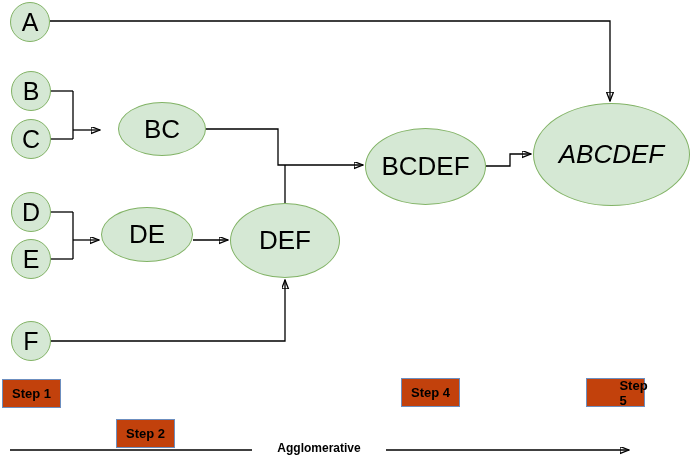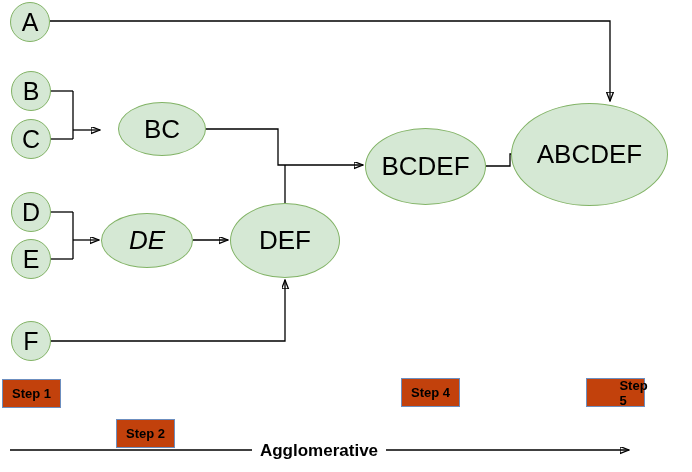--- a/index.html
+++ b/index.html
@@ -48,21 +48,21 @@
     font-weight: 700;
     color: #000000;
     box-sizing: border-box;
   }
   .footer-label {
     position: absolute;
     left: 252px;
     top: 441px;
     width: 134px;
     text-align: center;
-    font-size: 17px;
+    font-size: 12px;
     font-weight: 700;
     color: #000000;
   }
 </style>
 </head>
 <body>
 
 <div class="canvas">
 
   <svg class="edges" viewBox="0 0 692 472" xmlns="http://www.w3.org/2000/svg">
@@ -99,24 +99,24 @@
   </svg>
 
   <div class="node small" style="left:10px; top:2px;   width:40px; height:40px;">A</div>
   <div class="node small" style="left:11px; top:71px;  width:40px; height:40px;">B</div>
   <div class="node small" style="left:11px; top:119px; width:40px; height:40px;">C</div>
   <div class="node small" style="left:11px; top:192px; width:40px; height:40px;">D</div>
   <div class="node small" style="left:11px; top:239px; width:40px; height:40px;">E</div>
   <div class="node small" style="left:11px; top:321px; width:40px; height:40px;">F</div>
 
   <div class="node" style="left:118px; top:102px; width:88px;  height:54px;">BC</div>
-  <div class="node" style="left:101px; top:213px; width:92px;  height:55px;font-style:italic;">DE</div>
+  <div class="node" style="left:101px; top:207px; width:92px;  height:55px;">DE</div>
   <div class="node" style="left:230px; top:203px; width:110px; height:75px;">DEF</div>
   <div class="node" style="left:365px; top:128px; width:121px; height:77px;">BCDEF</div>
-  <div class="node" style="left:511px; top:103px; width:157px; height:103px;">ABCDEF</div>
+  <div class="node" style="left:533px; top:103px; width:157px; height:103px;font-style:italic;">ABCDEF</div>
 
   <div class="step" style="left:2px;   top:379px;">Step 1</div>
   <div class="step" style="left:116px; top:379px;margin-top:40px;">Step 2</div>
   <div class="step" style="left:401px; top:378px;text-align:right;">Step 4</div>
   <div class="step" style="left:586px; top:378px;padding-left:36px;">Step 5</div>
 
   <div class="footer-label">Agglomerative</div>
 
 </div>
 

